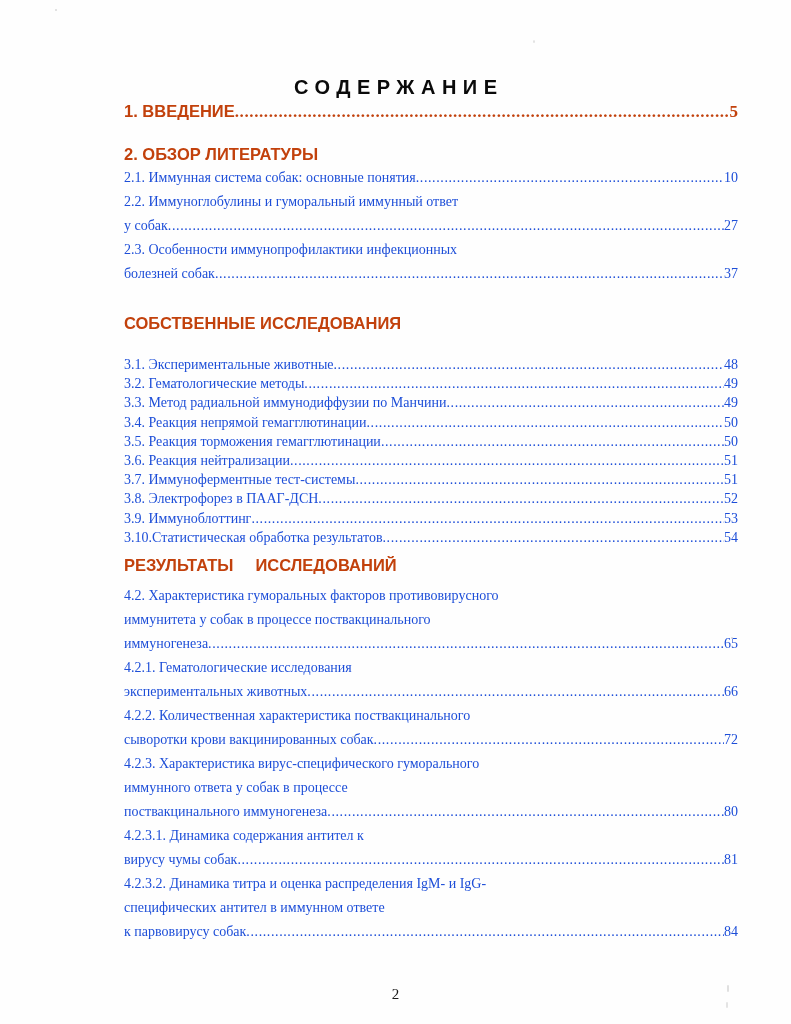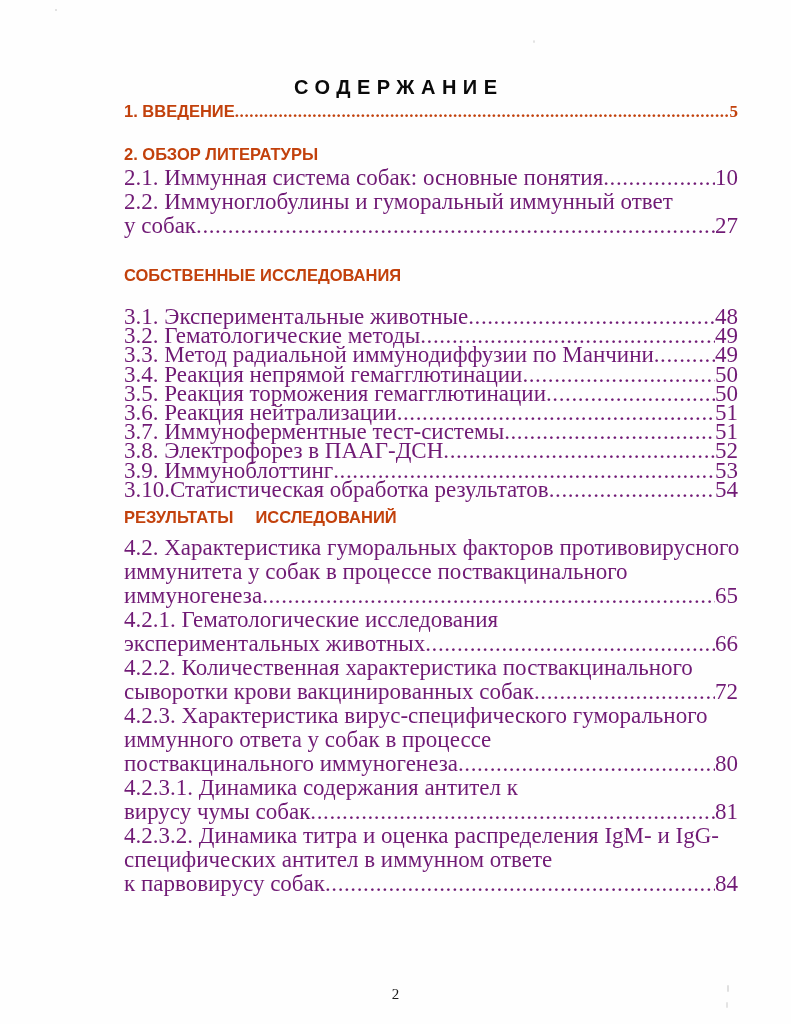--- a/index.html
+++ b/index.html
@@ -60,23 +60,23 @@
     font-size: 16.5px;
     line-height: 23px;
     color: #c2410c;
   }
   .head.strong { font-weight: 600; }
   .head.plain  { font-weight: 700; }
 
   
   .sub {
     font-family: "Liberation Serif", "DejaVu Serif", serif;
-    font-size: 23px;
+    font-size: 14px;
     line-height: 24px;
-    color: #701a75;
+    color: #1d4ed8;
   }
   .sub.tight { line-height: 19.2px; }
 
   
   .leader {
     display: flex;
     align-items: baseline;
     width: 100%;
   }
   .leader .lab { flex: 0 0 auto; }
@@ -169,20 +169,28 @@
 
     <div class="entry sub">
       <span class="cont">2.2. Иммуноглобулины и гуморальный иммунный ответ</span>
       <div class="leader">
         <span class="lab">у собак</span>
         <span class="dots"></span>
         <span class="pg">27</span>
       </div>
     </div>
 
+    <div class="entry sub">
+      <span class="cont">2.3. Особенности иммунопрофилактики инфекционных</span>
+      <div class="leader">
+        <span class="lab">болезней собак</span>
+        <span class="dots"></span>
+        <span class="pg">37</span>
+      </div>
+    </div>
 
     <div class="gap-lg"></div>
 
     <div class="entry head plain">
       <span>СОБСТВЕННЫЕ ИССЛЕДОВАНИЯ</span>
     </div>
 
     <div class="gap-md"></div>
 
 

